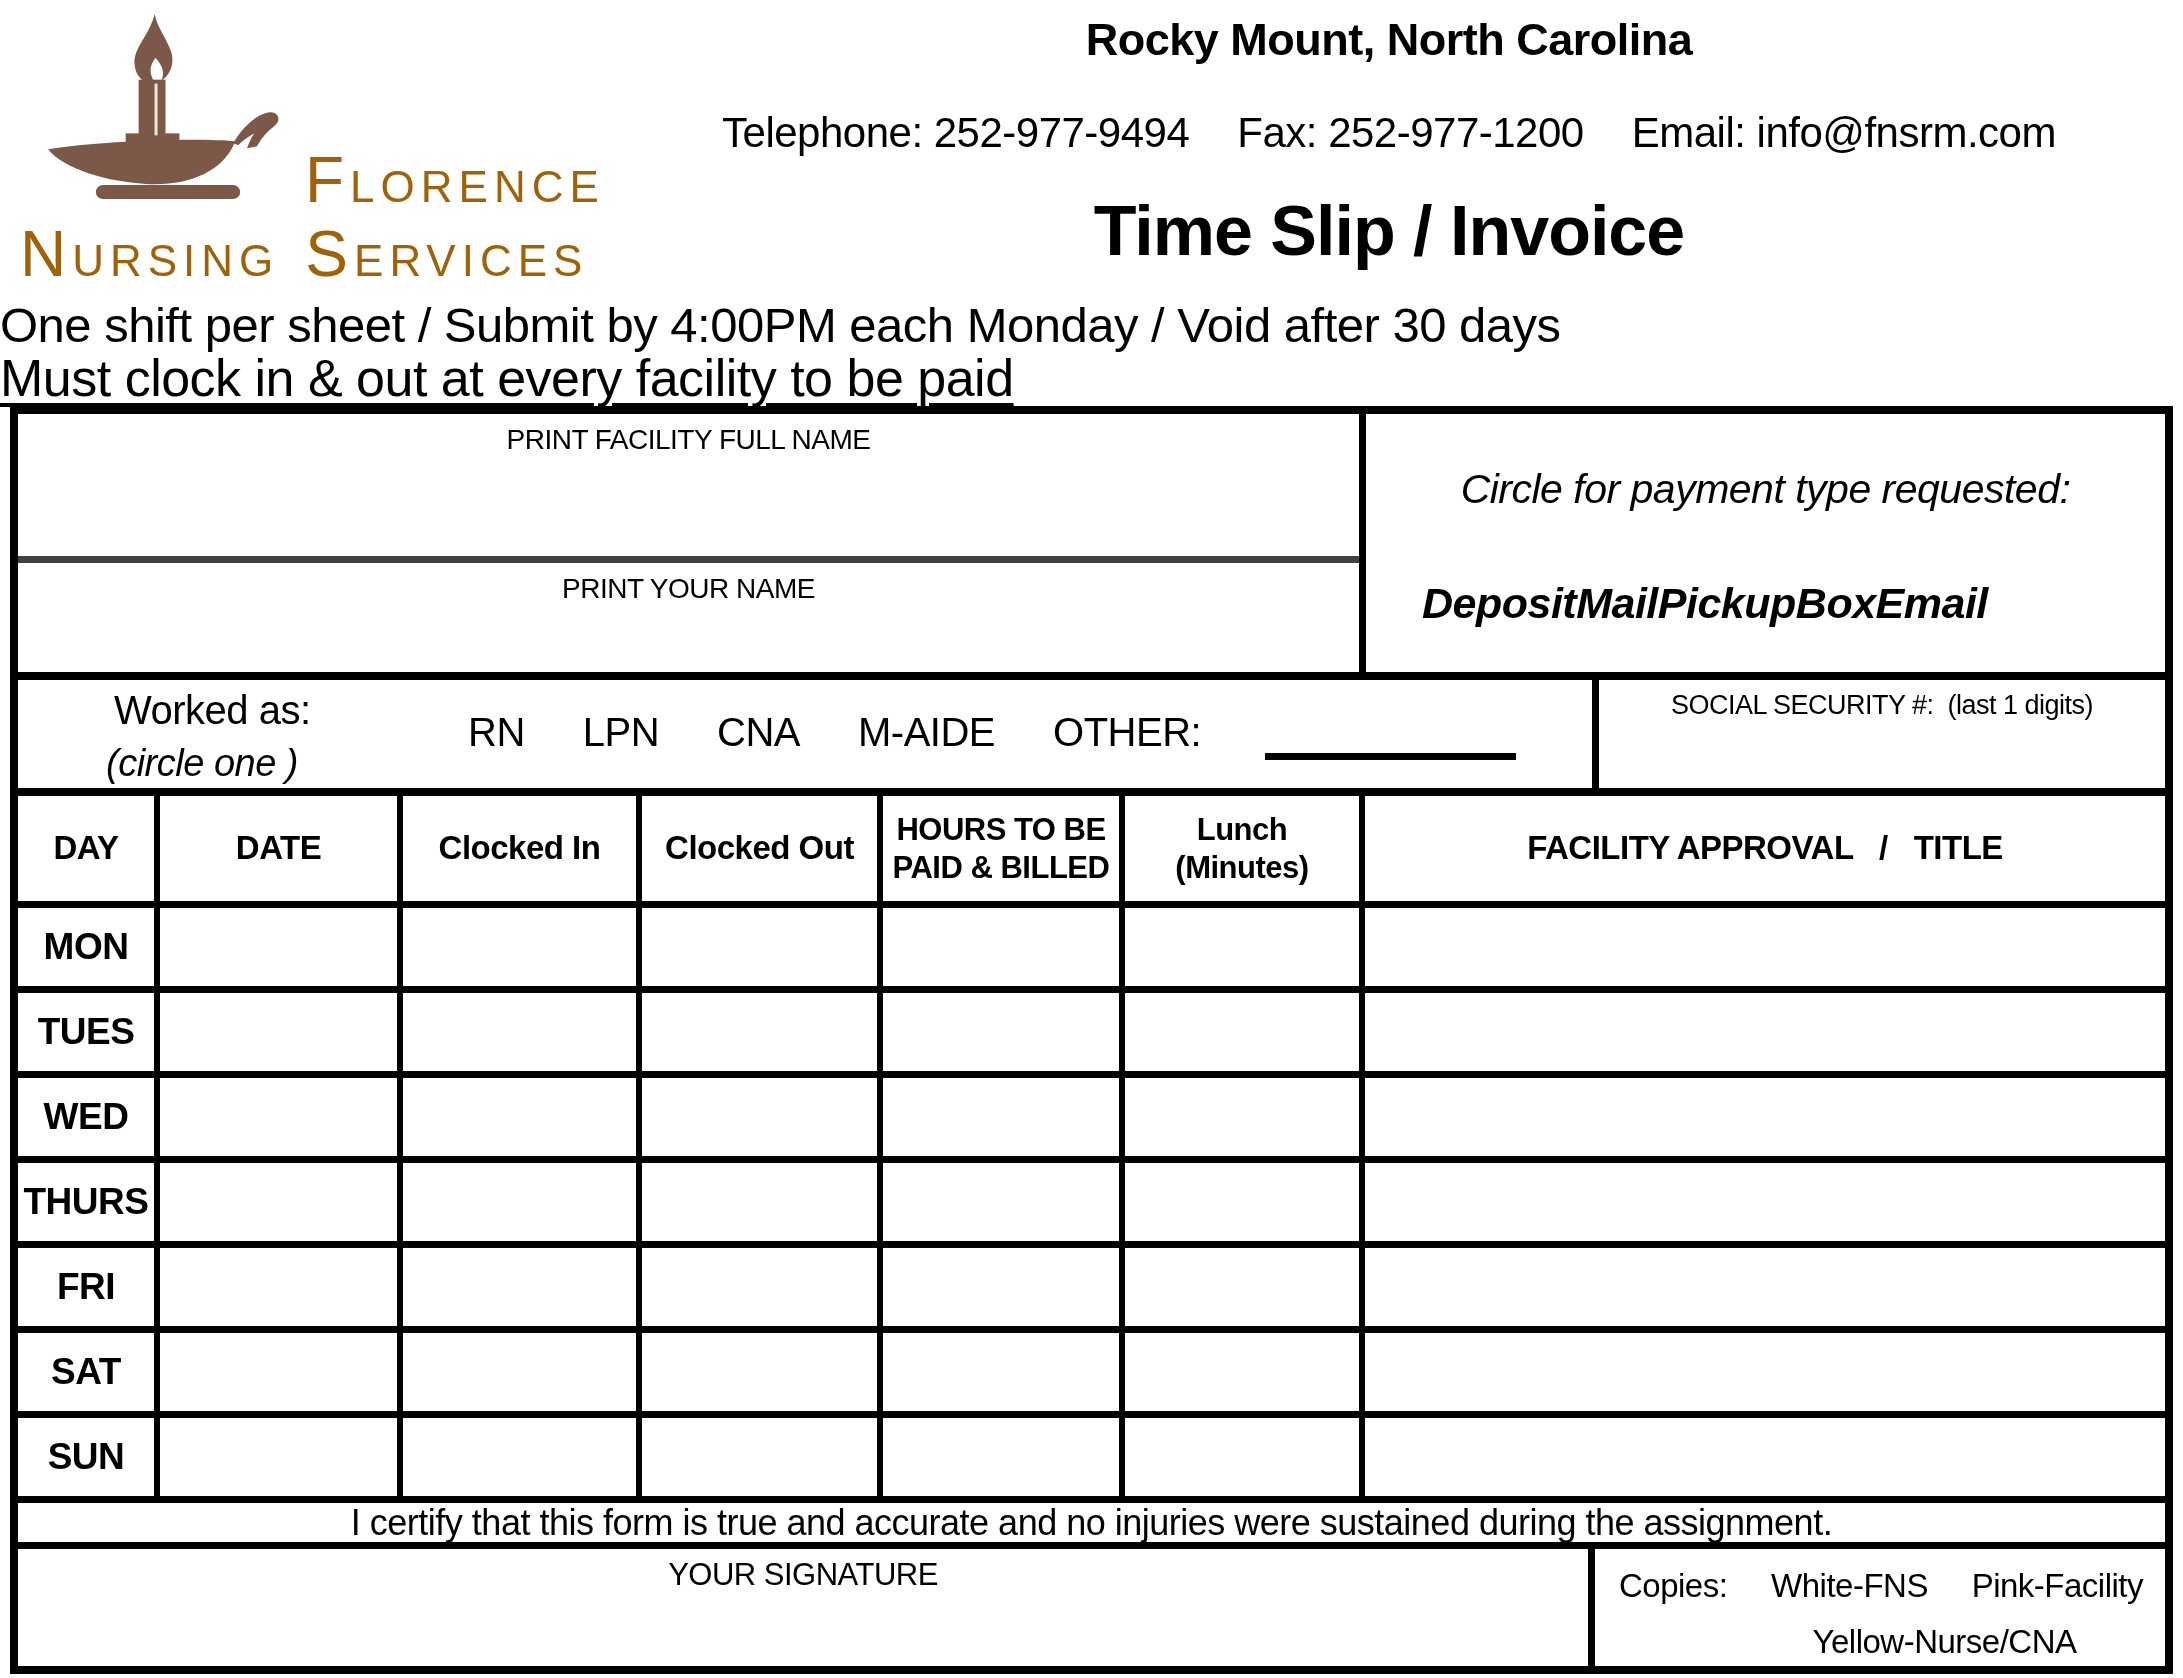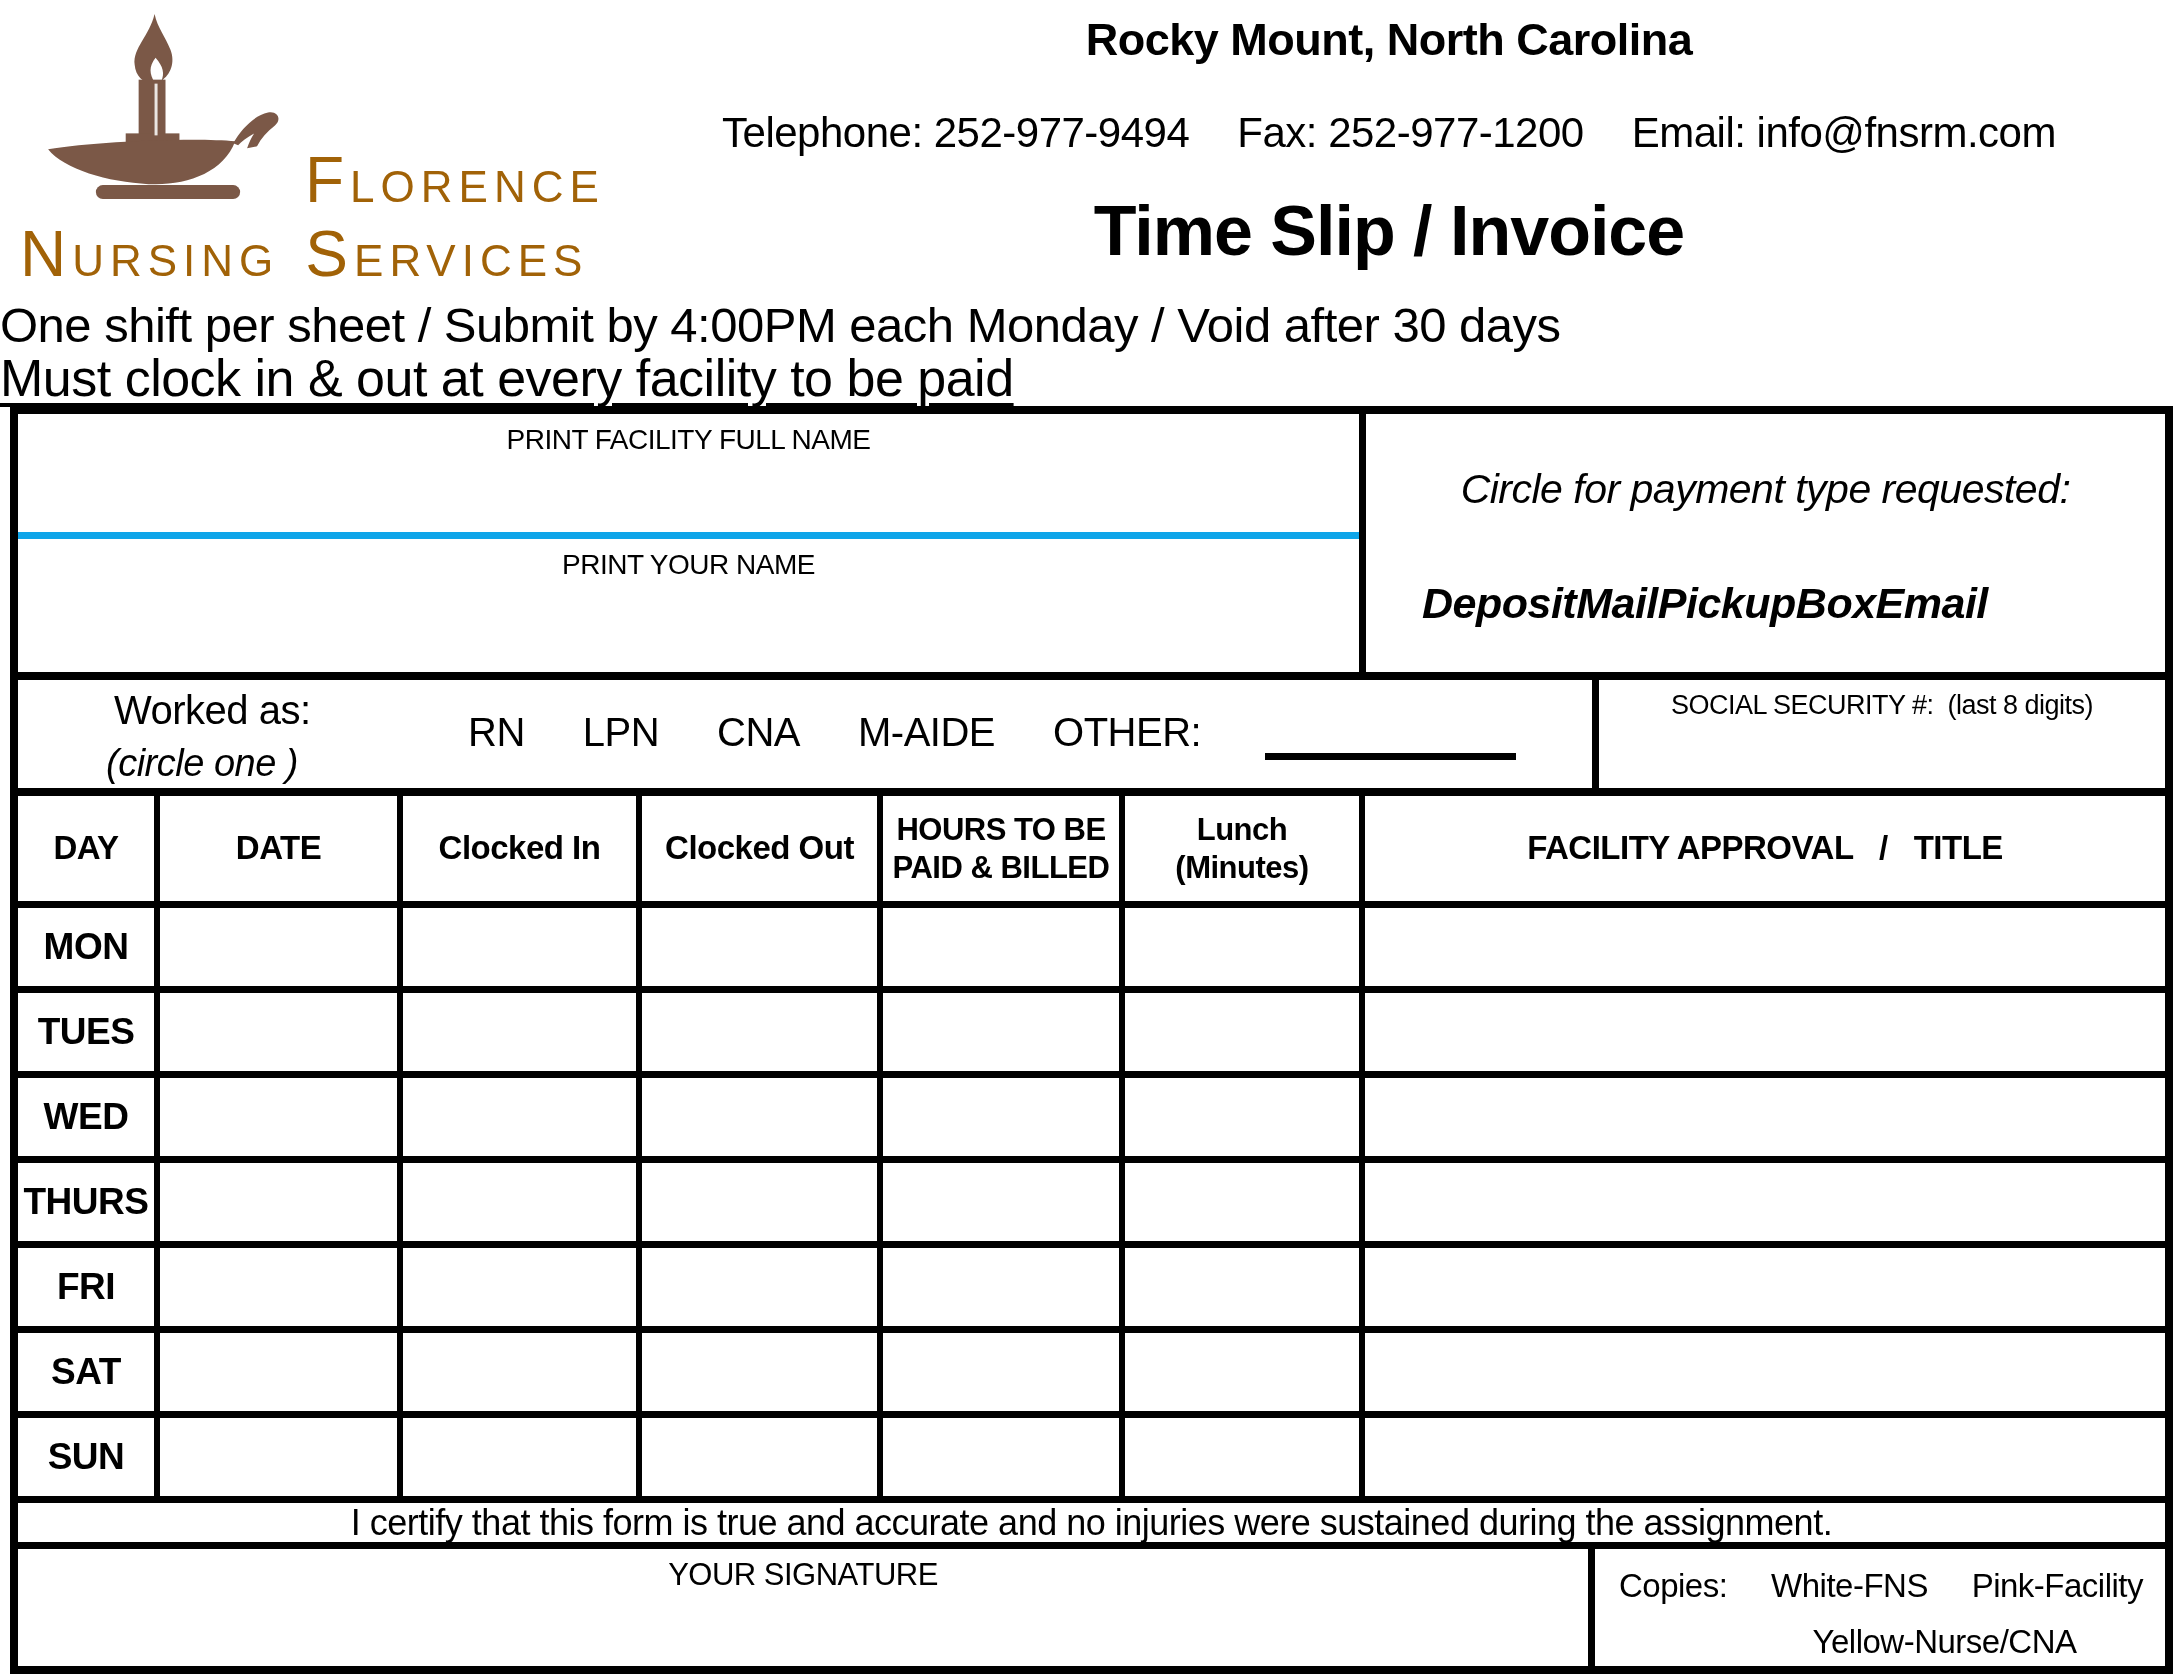--- a/index.html
+++ b/index.html
@@ -24,21 +24,21 @@
   .title { top:191px; font-size:70px; font-weight:bold; letter-spacing:-1px; }
   .subtitle { position:absolute; left:0; right:0; top:297px; text-align:left; font-size:49px; }
   .notice { position:absolute; left:0; right:0; top:348px; font-size:52px; font-weight:normal; }
   .notice span { text-decoration:underline; text-decoration-thickness:4px; text-underline-offset:7px; }
 
   
   .form { position:absolute; left:10px; top:406px; width:2163px; height:1268px;
           border:8px solid #000; box-sizing:border-box; display:flex; flex-direction:column; background:#fff; }
   .row1 { height:266px; display:flex; border-bottom:8px solid #000; box-sizing:border-box; }
   .row1-left { width:1341px; display:flex; flex-direction:column; }
-  .facility-box { height:125px; border-bottom:7px solid #0ea5e9; box-sizing:border-box; }
+  .facility-box { height:149px; border-bottom:7px solid #404040; box-sizing:border-box; }
   .name-box { flex:1; }
   .box-label { text-align:center; padding-top:10px; font-size:28px; }
   .payment-box { flex:1; border-left:7px solid #000; box-sizing:border-box; }
   .pay-prompt { margin-top:52px; text-align:center; font-style:italic; font-size:41px; }
   .pay-options { margin-top:66px; display:flex; justify-content:flex-start; padding:0 56px;
                  font-size:43px; font-weight:bold; font-style:italic; }
 
   .row2 { height:116px; display:flex; border-bottom:8px solid #000; box-sizing:border-box; }
   .worked { width:1574px; position:relative; }
   .worked-label { position:absolute; left:96px; top:8px; font-size:40px; }
@@ -132,21 +132,21 @@
         <div class="circle-hint">(circle one )</div>
         <div class="roles">
           <span>RN</span>
           <span>LPN</span>
           <span>CNA</span>
           <span>M-AIDE</span>
           <span>OTHER:</span>
           <span class="other-line"></span>
         </div>
       </div>
-      <div class="ssn-box">SOCIAL SECURITY #:  (last 8 digits)</div>
+      <div class="ssn-box">SOCIAL SECURITY #:  (last 1 digits)</div>
     </div>
 
     <div class="grid">
 
       <div class="gc r0 c0 hcell">
           <span>DAY</span>
         </div>
       <div class="gc r0 hcell">
           <span>DATE</span>
         </div>

